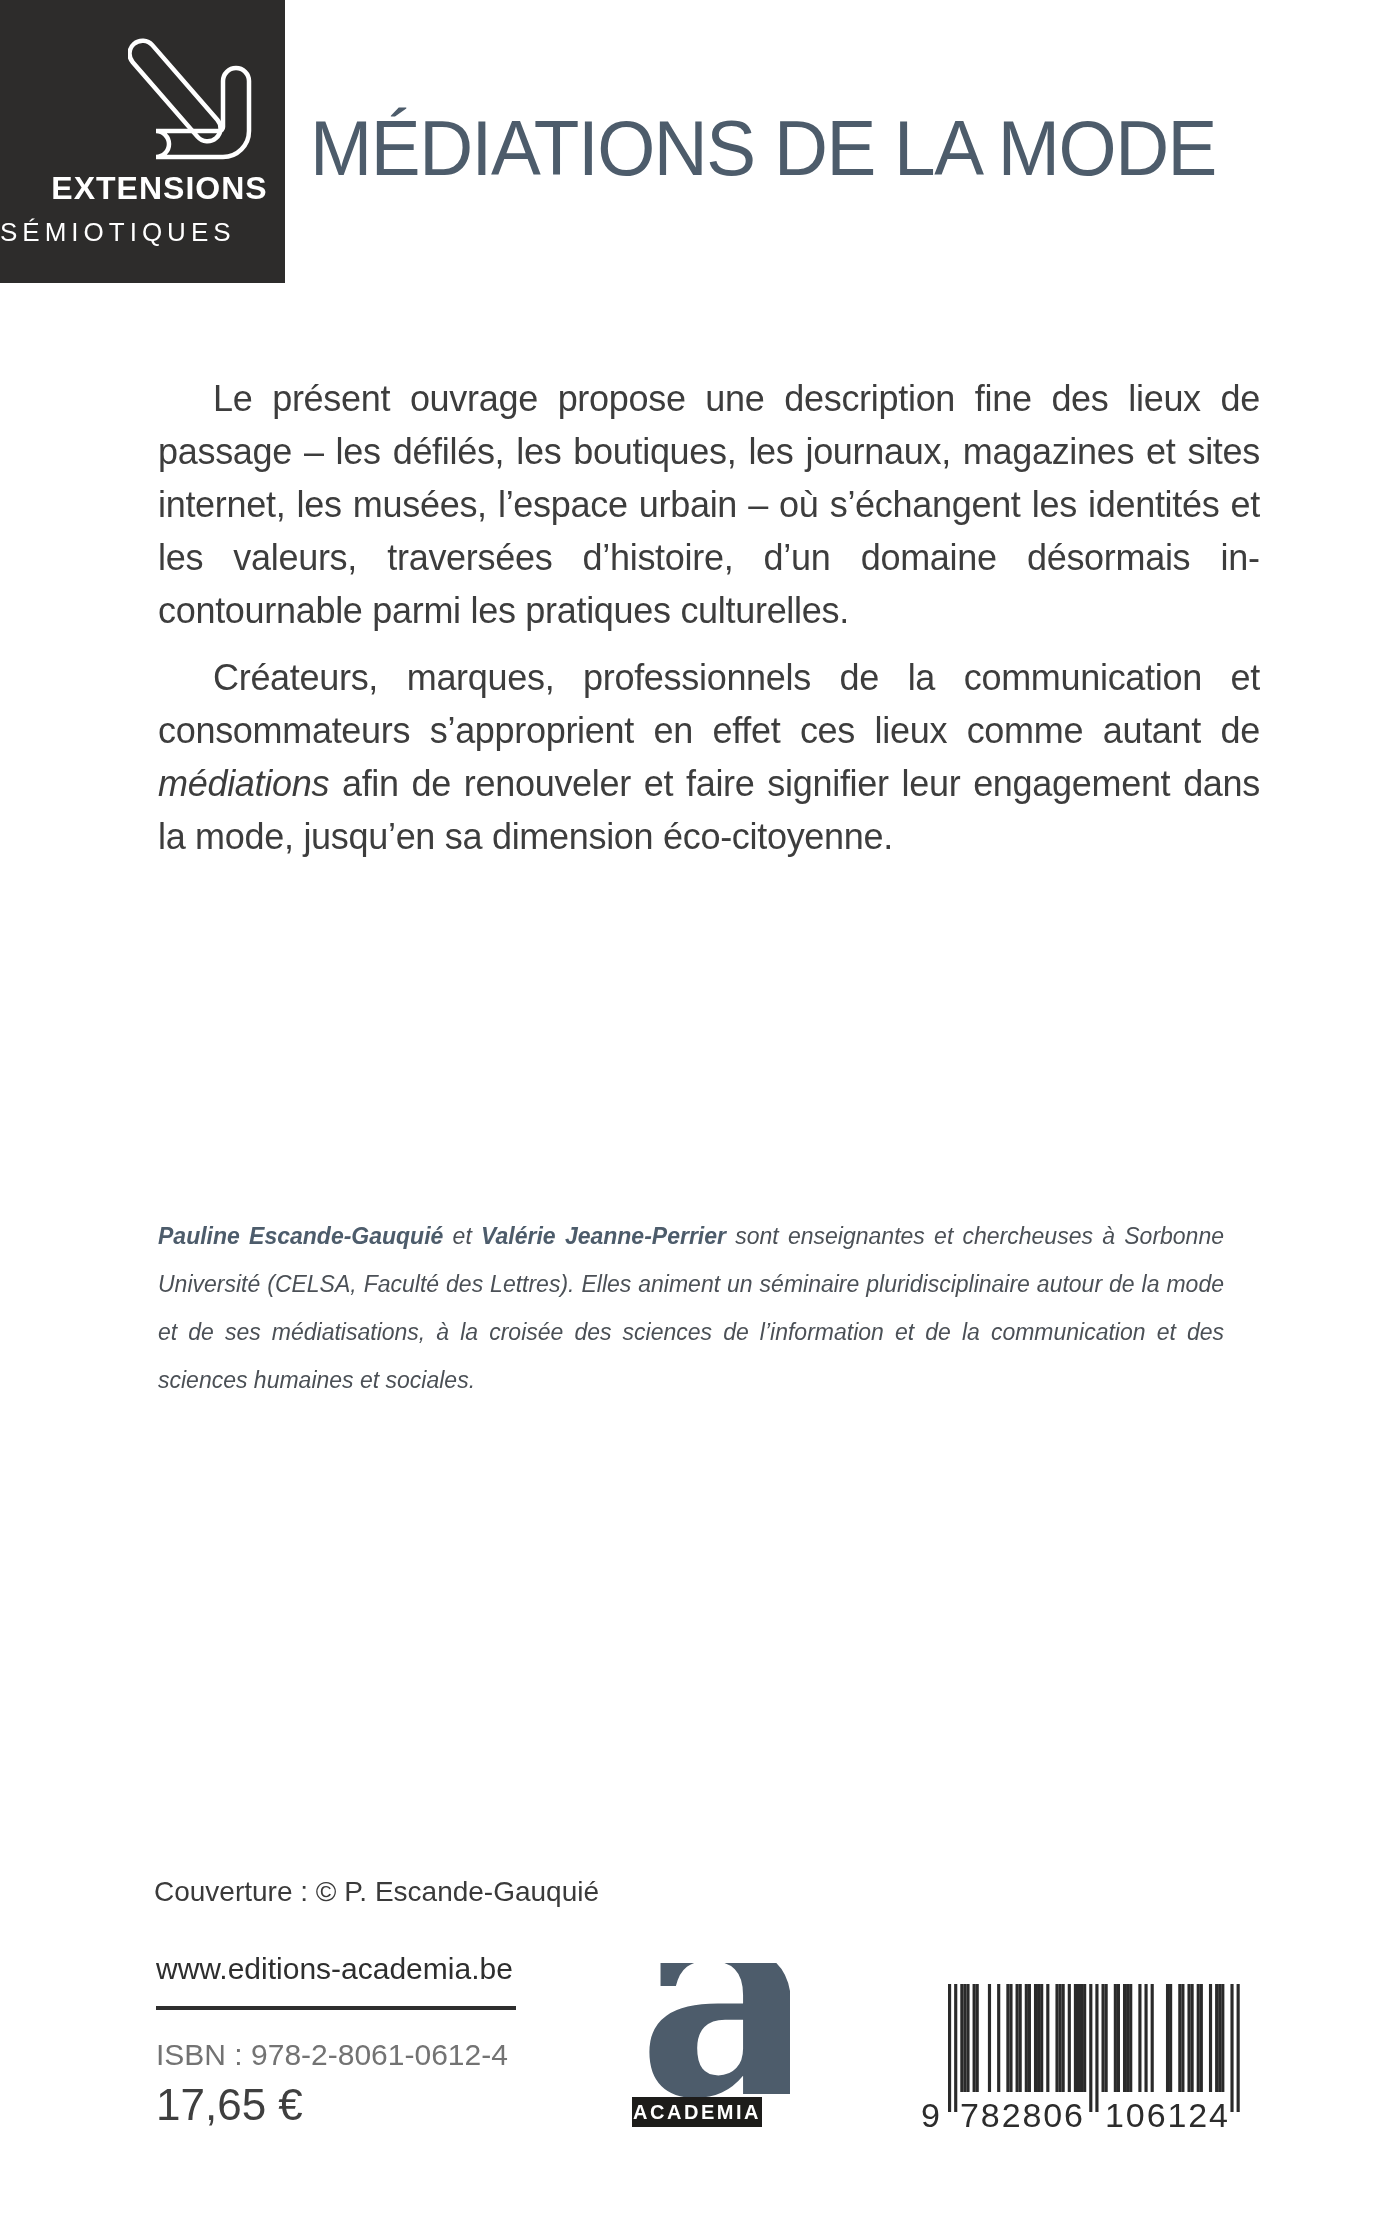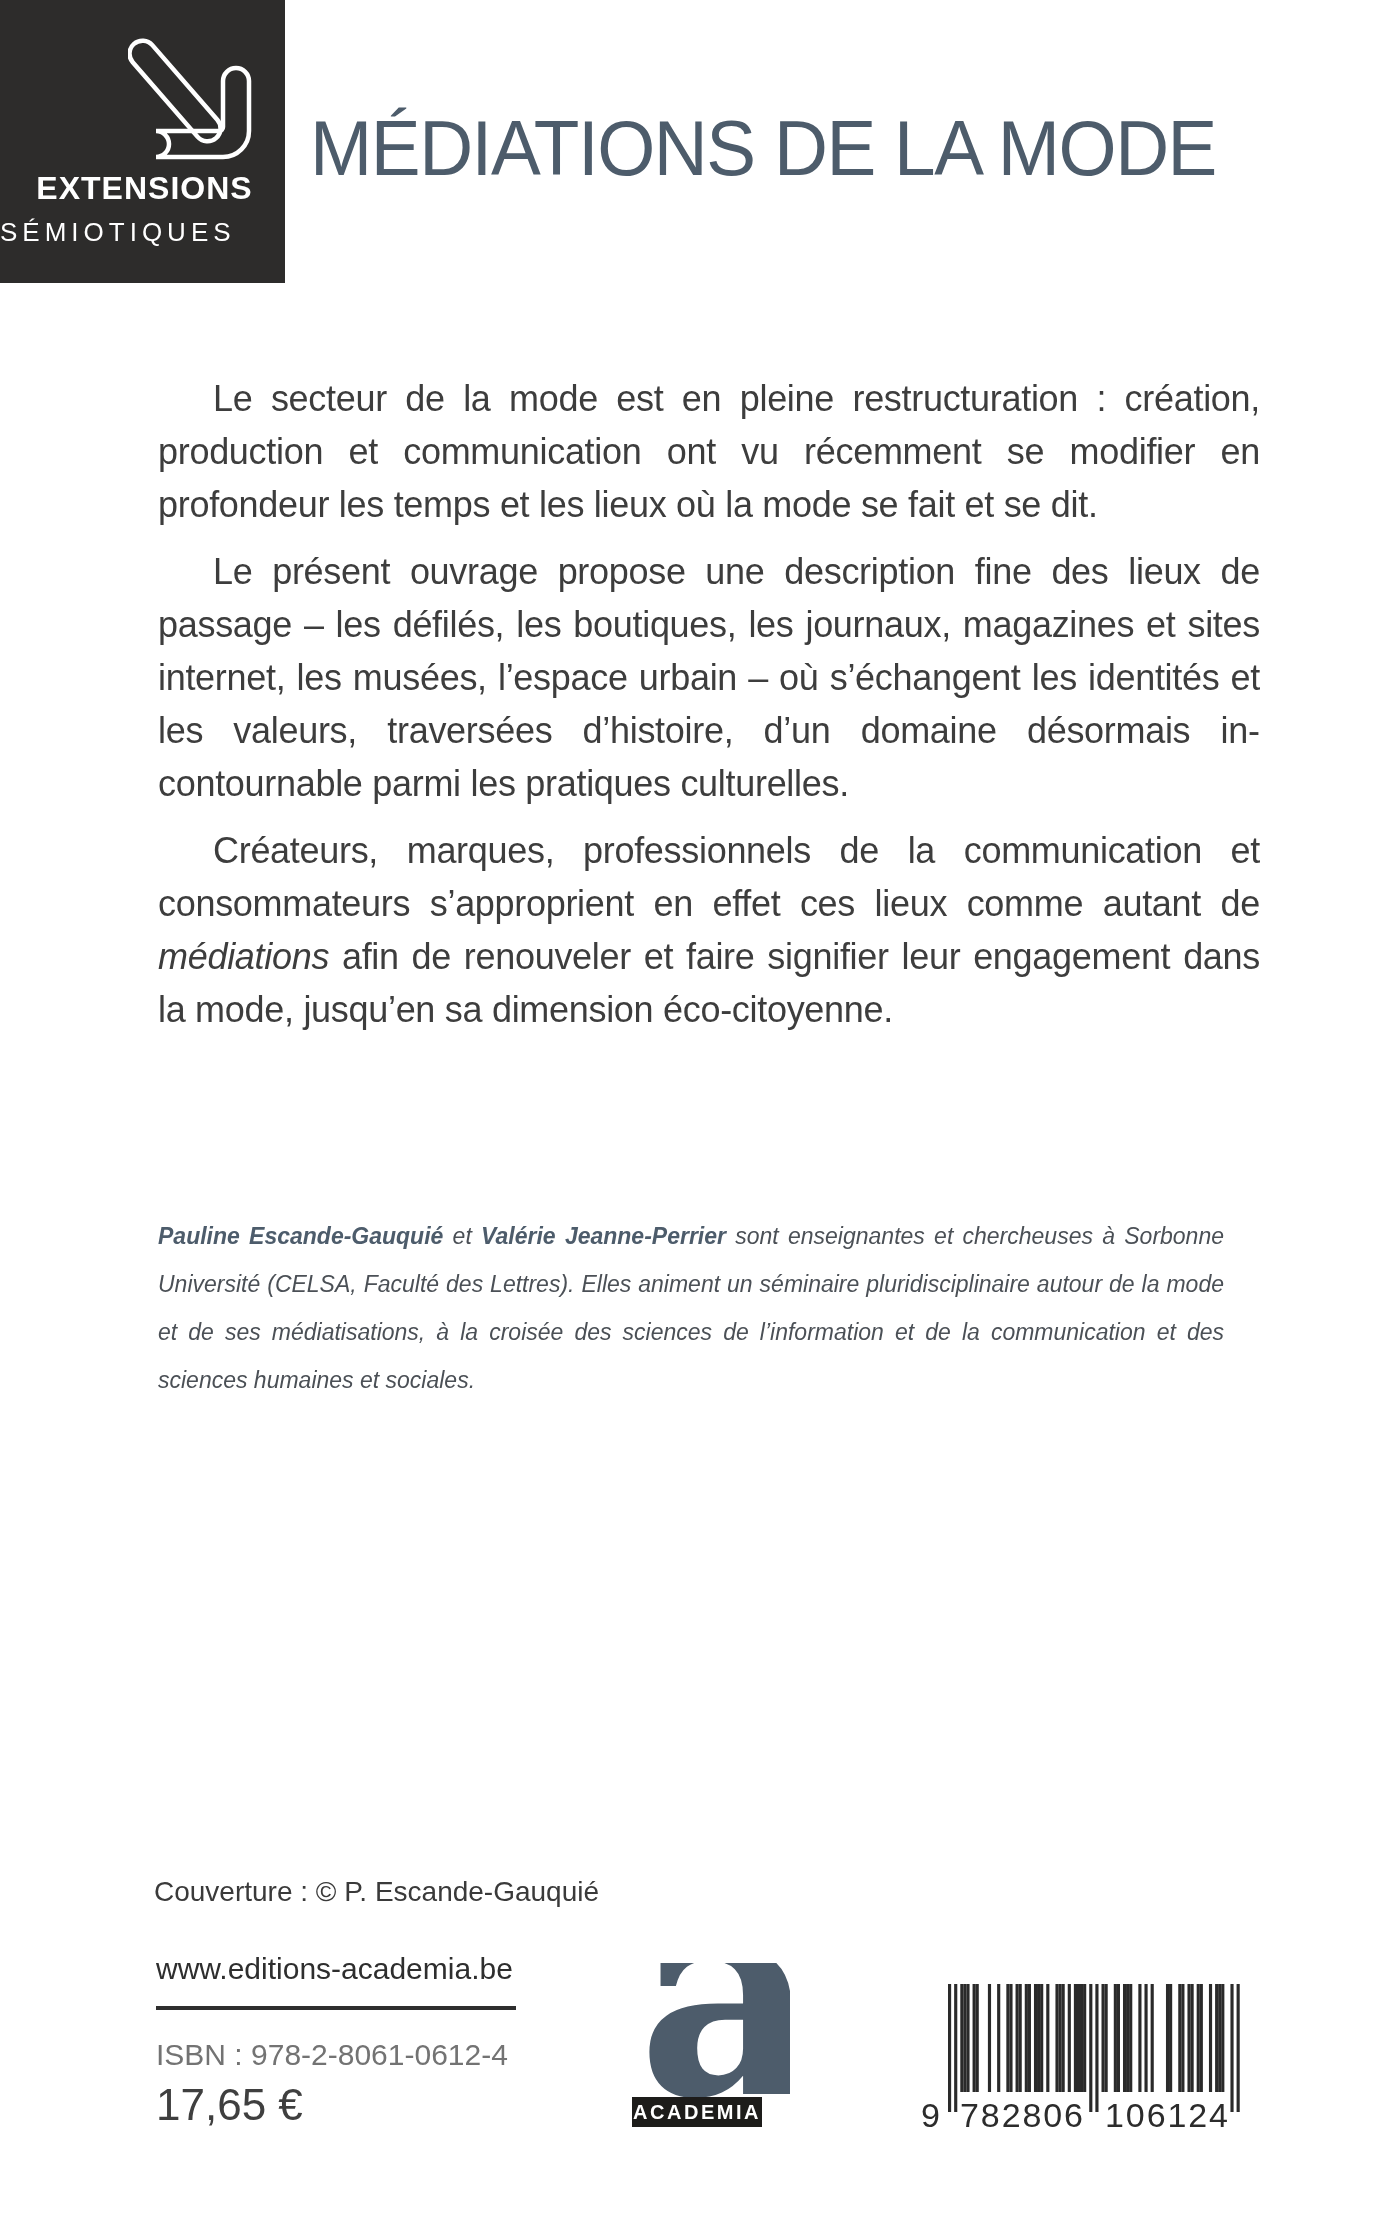--- a/index.html
+++ b/index.html
@@ -12,21 +12,21 @@
     width:1400px;height:2230px;position:relative;overflow:hidden;
     font-family:"Liberation Sans",sans-serif;color:var(--body-text);
   }
   
   .collection-box{
     position:absolute;left:0;top:0;width:285px;height:283px;
     background:var(--box-bg);color:#fff;
   }
   .collection-arrow{position:absolute;left:-2px;top:28px;width:160px;height:140px;margin-left:130px;}
   .collection-line1{
-    position:absolute;left:2px;top:170px;width:100%;text-align:center;
+    position:absolute;left:17px;top:170px;width:100%;text-align:center;
     font-weight:bold;font-size:32px;letter-spacing:1px;white-space:nowrap;
   }
   .collection-line2{
     position:absolute;left:0;top:217px;width:100%;
     font-size:26px;letter-spacing:5px;white-space:nowrap;
   }
   
   .book-title{
     position:absolute;left:310px;top:104px;
     font-size:77px;letter-spacing:-1.5px;color:var(--accent);
@@ -79,21 +79,20 @@
       <path d="M95 53 A13 13 0 0 1 121 53 L121 103 A26 26 0 0 1 95 129 L28 129 A13 13 0 0 0 28 103 L91 103 A4 4 0 0 0 95 99 L95 53 Z"></path>
     </g>
   </svg>
   <div class="collection-line1">EXTENSIONS</div>
   <div class="collection-line2">SÉMIOTIQUES</div>
 </div>
 
 <div class="book-title">MÉDIATIONS DE LA MODE</div>
 
 <div class="synopsis">
-  <p>Le secteur de la mode est en pleine restructuration : création, production et communication ont vu récemment se modifier en profondeur les temps et les lieux où la mode se fait et se dit.</p>
   <p>Le présent ouvrage propose une description fine des lieux de passage – les défilés, les boutiques, les journaux, magazines et sites internet, les musées, l’espace urbain – où s’échangent les identités et les valeurs, traversées d’histoire, d’un domaine désormais in­contournable parmi les pratiques culturelles.</p>
   <p><span>Créateurs, marques, professionnels de la communication et consommateurs s’approprient en effet ces lieux comme autant de </span><span class="emph">médiations</span><span> afin de renouveler et faire signifier leur engagement dans la mode, jusqu’en sa dimension éco-citoyenne.</span></p>
 </div>
 
 <div class="bio"><span class="author-name">Pauline Escande-Gauquié</span><span> et </span><span class="author-name">Valérie Jeanne-Perrier</span><span> sont enseignantes et chercheuses à Sorbonne Université (CELSA, Faculté des Lettres). Elles animent un séminaire pluridisciplinaire autour de la mode et de ses médiatisations, à la croisée des sciences de l’information et de la communication et des sciences humaines et sociales.</span></div>
 
 <div class="cover-credit">Couverture : © P. Escande-Gauquié</div>
 
 <div class="website">www.editions-academia.be</div>
 <div class="footer-rule"></div>

